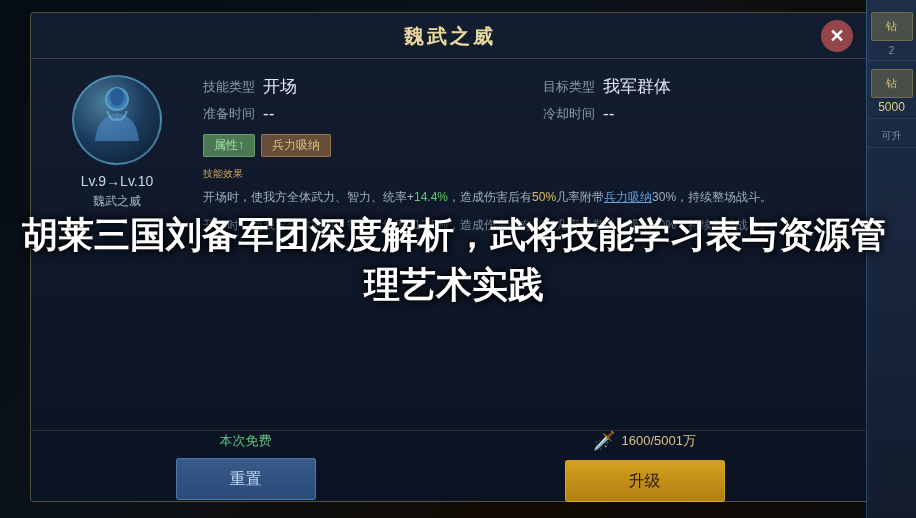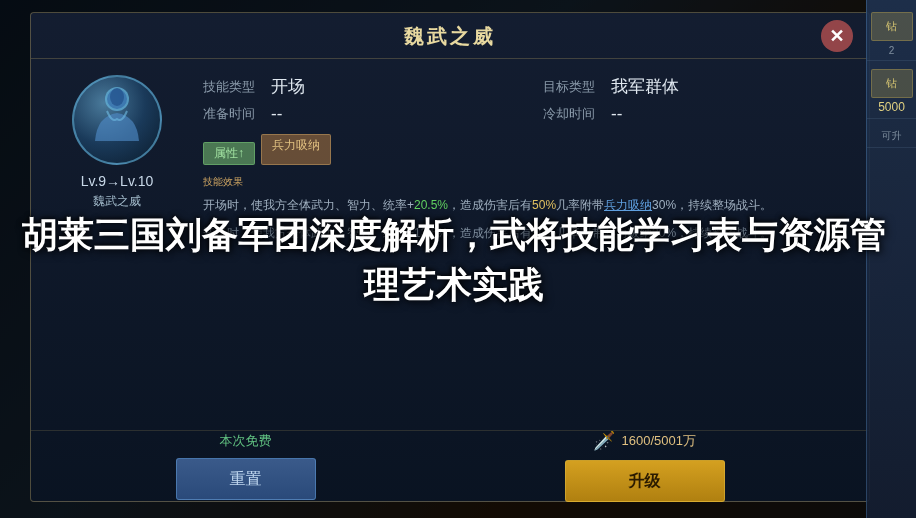--- a/index.html
+++ b/index.html
@@ -145,21 +145,21 @@
     .info-grid {
       display: grid;
       grid-template-columns: 1fr 1fr;
       gap: 6px 30px;
       margin-bottom: 10px;
     }
 
     .info-row {
       display: flex;
       align-items: center;
-      gap: 16px;
+      gap: 8px;
     }
 
     .info-label {
       color: #8a9aaa;
       font-size: 13px;
       white-space: nowrap;
     }
 
     .info-value {
       color: #e0e8f0;
@@ -177,21 +177,20 @@
       padding: 2px 10px;
       border-radius: 2px;
       font-size: 12px;
       color: white;
     }
 
     .tag-attr {
       background: rgba(100,160,100,0.7);
       border: 1px solid rgba(120,200,120,0.5);
       color: #a0e0a0;
-      margin-top: 8px;
     }
 
     .tag-absorb {
       background: rgba(140,100,60,0.7);
       border: 1px solid rgba(200,160,100,0.5);
       color: #e0c080;
     }
 
     .skill-effect-label {
       color: #c8a060;
@@ -287,21 +286,21 @@
     }
 
     .upgrade-btn {
       width: 160px;
       height: 42px;
       background: linear-gradient(180deg, #d4a020, #b08010);
       border: 1px solid rgba(220,180,60,0.6);
       border-radius: 3px;
       color: #2a1a00;
       font-size: 16px;
-      font-weight: bold;
+      font-weight: normal;
       cursor: pointer;
       display: flex;
       align-items: center;
       justify-content: center;
     }
 
     
     .right-strip {
       position: absolute;
       right: 0;
@@ -407,21 +406,21 @@
       </div>
 
       <div class="tag-row">
         <span class="tag tag-attr">属性↑</span>
         <span class="tag tag-absorb">兵力吸纳</span>
       </div>
 
       <div class="skill-effect-label">技能效果</div>
 
       <div class="skill-desc">
-        开场时，使我方全体武力、智力、统率+<span class="highlight-green">20.5%</span>，造成伤害后有<span class="highlight-yellow">50%</span>几率附带<span class="link-blue">兵力吸纳</span>30%，持续整场战斗。
+        开场时，使我方全体武力、智力、统率+<span class="highlight-green">14.4%</span>，造成伤害后有<span class="highlight-yellow">50%</span>几率附带<span class="link-blue">兵力吸纳</span>30%，持续整场战斗。
       </div>
 
       <div class="desc-block2">
         开场时，使我方全体武力、智力、统率+13.5%，造成伤害后有<span class="highlight-yellow">50%</span>几率附带<span class="link-blue">兵力吸纳</span>30%，持续整场战斗。
       </div>
 
     </div>
   </div>
 
   <div class="modal-footer">

